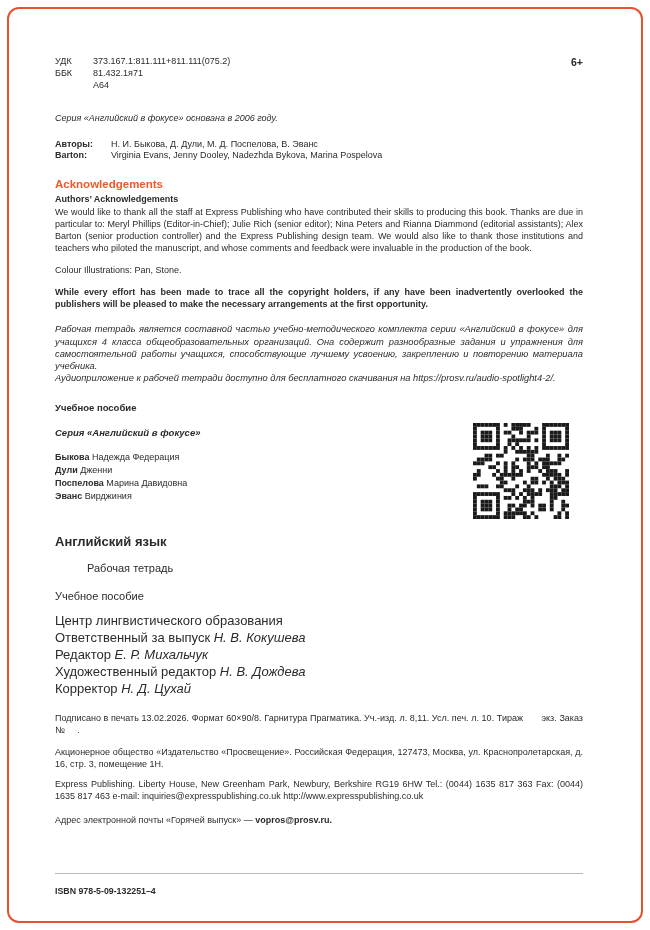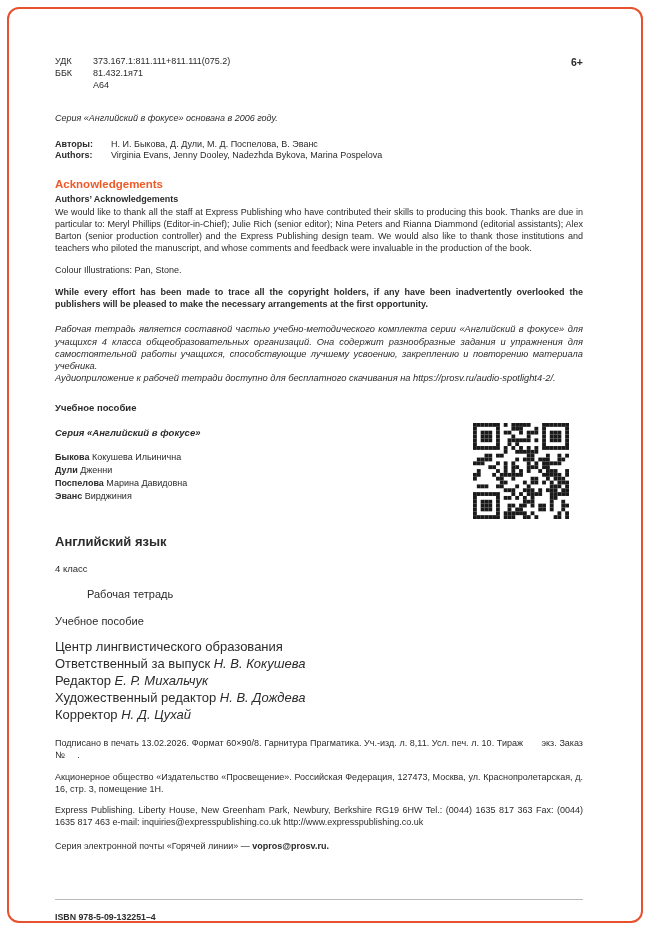--- a/index.html
+++ b/index.html
@@ -86,21 +86,21 @@
   </div>
 
   <div class="series-note">Серия «Английский в фокусе» основана в 2006 году.</div>
 
   <div class="authors-block">
     <div class="authors-line">
       <span class="authors-lbl">Авторы:</span>
       <span>Н. И. Быкова, Д. Дули, М. Д. Поспелова, В. Эванс</span>
     </div>
     <div class="authors-line">
-      <span class="authors-lbl">Authors:</span>
+      <span class="authors-lbl">Barton:</span>
       <span>Virginia Evans, Jenny Dooley, Nadezhda Bykova, Marina Pospelova</span>
     </div>
   </div>
 
   <div class="ack-title">Acknowledgements</div>
   <div class="ack-subtitle">Authors’ Acknowledgements</div>
   <div class="ack-body">We would like to thank all the staff at Express Publishing who have contributed their skills to producing this book. Thanks are due in particular to: Meryl Phillips (Editor-in-Chief); Julie Rich (senior editor); Nina Peters and Rianna Diammond (editorial assistants); Alex Barton (senior production controller) and the Express Publishing design team. We would also like to thank those institutions and teachers who piloted the manuscript, and whose comments and feedback were invaluable in the production of the book.</div>
 
   <div class="colour-line">Colour Illustrations: Pan, Stone.</div>
 
@@ -110,21 +110,21 @@
     <span>Рабочая тетрадь является составной частью учебно-методического комплекта серии «Английский в фокусе» для учащихся 4 класса общеобразовательных организаций. Она содержит разнообразные задания и упражнения для самостоятельной работы учащихся, способствующие лучшему усвоению, закреплению и повторению материала учебника.</span>
     <div class="audio-note">Аудиоприложение к рабочей тетради доступно для бесплатного скачивания на https://prosv.ru/audio-spotlight4-2/.</div>
   </div>
 
   <div class="edition-heading">Учебное пособие</div>
 
   <div class="edition-row">
     <div>
       <div class="edition-series">Серия «Английский в фокусе»</div>
       <div class="edition-authors">
-        <div><span class="ed-surname">Быкова</span><span> Кокушева Ильинична</span></div>
+        <div><span class="ed-surname">Быкова</span><span> Надежда Федерация</span></div>
         <div><span class="ed-surname">Дули</span><span> Дженни</span></div>
         <div><span class="ed-surname">Поспелова</span><span> Марина Давидовна</span></div>
         <div><span class="ed-surname">Эванс</span><span> Вирджиния</span></div>
       </div>
     </div>
     <div class="qr-box">
       <svg xmlns="http://www.w3.org/2000/svg" viewBox="0 0 100 100">
           <rect x="0" y="0" width="4" height="4"></rect>
           <rect x="4" y="0" width="4" height="4"></rect>
           <rect x="8" y="0" width="4" height="4"></rect>
@@ -433,38 +433,37 @@
           <rect x="56" y="96" width="4" height="4"></rect>
           <rect x="64" y="96" width="4" height="4"></rect>
           <rect x="84" y="96" width="4" height="4"></rect>
           <rect x="88" y="96" width="4" height="4"></rect>
           <rect x="96" y="96" width="4" height="4"></rect>
         </svg>
     </div>
   </div>
 
   <div class="subject">Английский язык</div>
-  <div class="grade">4 класс</div>
   <div class="book-type">Рабочая тетрадь</div>
   <div class="kind">Учебное пособие</div>
 
   <div class="staff">
     <div><span>Центр лингвистического образования</span><span class="staff-name"></span></div>
     <div><span>Ответственный за выпуск </span><span class="staff-name">Н. В. Кокушева</span></div>
     <div><span>Редактор </span><span class="staff-name">Е. Р. Михальчук</span></div>
     <div><span>Художественный редактор </span><span class="staff-name">Н. В. Дождева</span></div>
     <div><span>Корректор </span><span class="staff-name">Н. Д. Цухай</span></div>
   </div>
 
   <div class="print-info">Подписано в печать 13.02.2026. Формат 60×90/8. Гарнитура Прагматика. Уч.-изд. л. 8,11. Усл. печ. л. 10. Тираж &nbsp;&nbsp;&nbsp;&nbsp;&nbsp; экз. Заказ №&nbsp;&nbsp;&nbsp;&nbsp; .</div>
   <div class="publisher-ru">Акционерное общество «Издательство «Просвещение». Российская Федерация, 127473, Москва, ул. Краснопролетарская, д. 16, стр. 3, помещение 1Н.</div>
   <div class="publisher-en">Express Publishing. Liberty House, New Greenham Park, Newbury, Berkshire RG19 6HW Tel.: (0044) 1635 817 363 Fax: (0044) 1635 817 463 e-mail: inquiries@expresspublishing.co.uk http://www.expresspublishing.co.uk</div>
 
   <div class="hotline">
-    <span>Серия электронной почты «Горячей линии» — </span><span class="hotline-email">vopros@prosv.ru.</span>
+    <span>Адрес электронной почты «Горячей выпуск» — </span><span class="hotline-email">vopros@prosv.ru.</span>
   </div>
 
   <hr class="rule">
 
   <div class="isbn-row">
     <div class="isbn">ISBN 978-5-09-132251–4</div>
   </div>
 
 </div>
 

